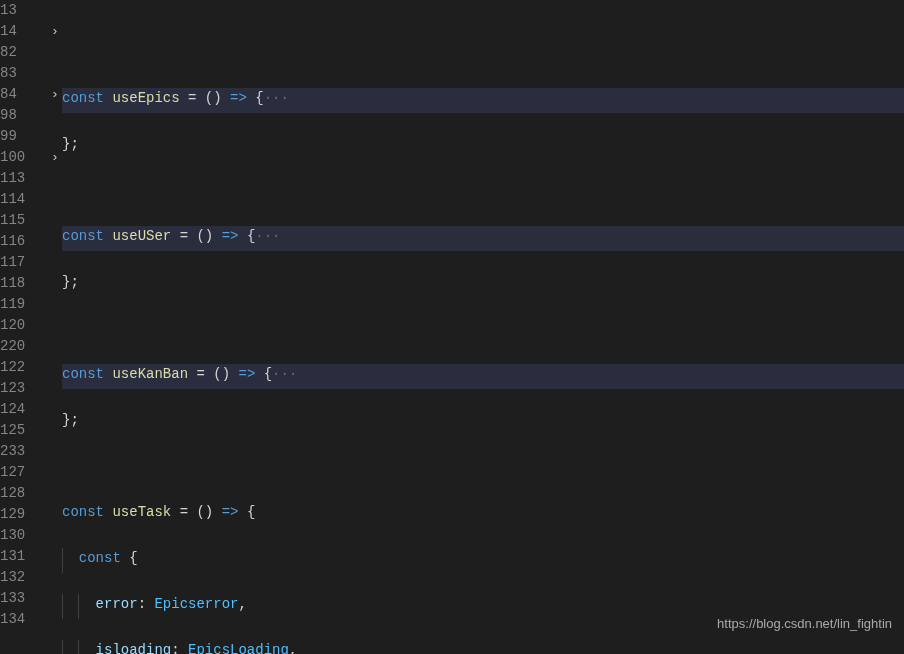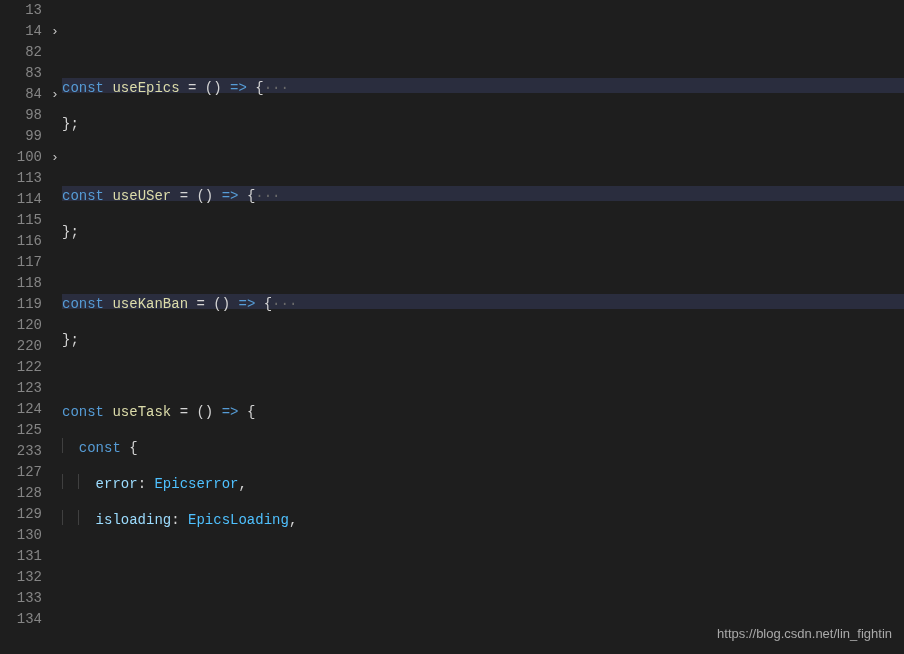--- a/index.html
+++ b/index.html
@@ -13,21 +13,20 @@
     width: 904px;
     height: 654px;
     position: relative;
   }
   .editor {
     display: flex;
     height: 100%;
   }
   .gutter {
     width: 48px;
-    text-align: right;
     color: #858585;
     padding-right: 6px;
     user-select: none;
     flex-shrink: 0;
   }
   .gutter div { height: 21px; }
   .fold-col {
     width: 14px;
     flex-shrink: 0;
     user-select: none;
@@ -38,38 +37,38 @@
     font-size: 13px;
     text-align: center;
     line-height: 21px;
     cursor: pointer;
   }
   .code {
     flex: 1;
     white-space: pre;
     position: relative;
   }
-  .code .line { height: 15px; display:block; }
+  .code .line { height: 25px; display:block; }
   .line.hl { background: #2a2d3e; }
   .line.guided { position: relative; }
   .guide1 { position:absolute; left:0; top:0; bottom:0; border-left:1px solid #404040; }
   .guide2 { position:absolute; left:16px; top:0; bottom:0; border-left:1px solid #404040; }
 
   .kw   { color: #569cd6; }   
   .fn   { color: #dcdcaa; }   
   .var  { color: #9cdcfe; }   
   .varc { color: #4fc1ff; }   
   .punc { color: #d4d4d4; }   
   .dim  { color: #6a6a6a; }
   .paren { color:#d4d4d4; }
 
   .watermark {
     position: absolute;
     right: 12px;
-    bottom: 10px;
+    bottom: 20px;
     color: #b9b9b9;
     font-family: Arial, sans-serif;
     font-size: 13px;
     opacity: 0.9;
   }
 </style>
 </head>
 <body>
 
 <div class="editor">

